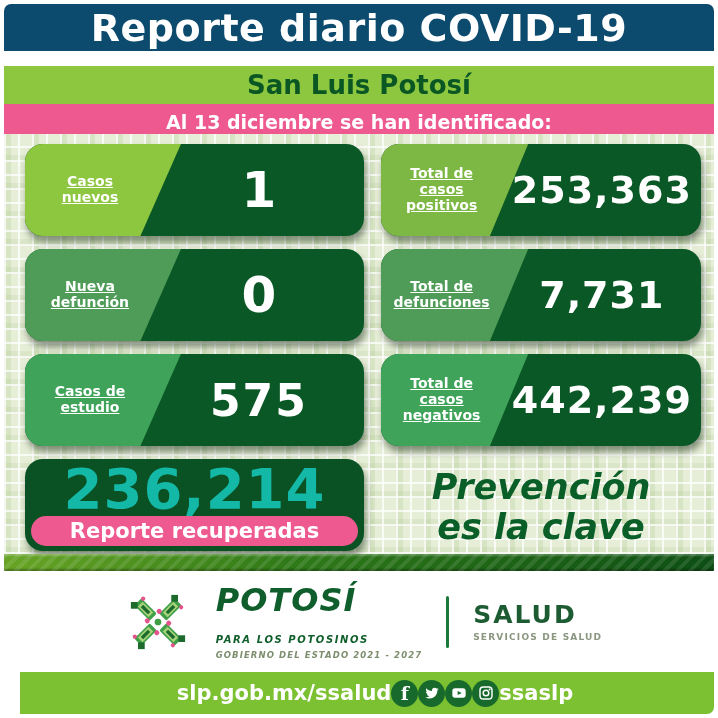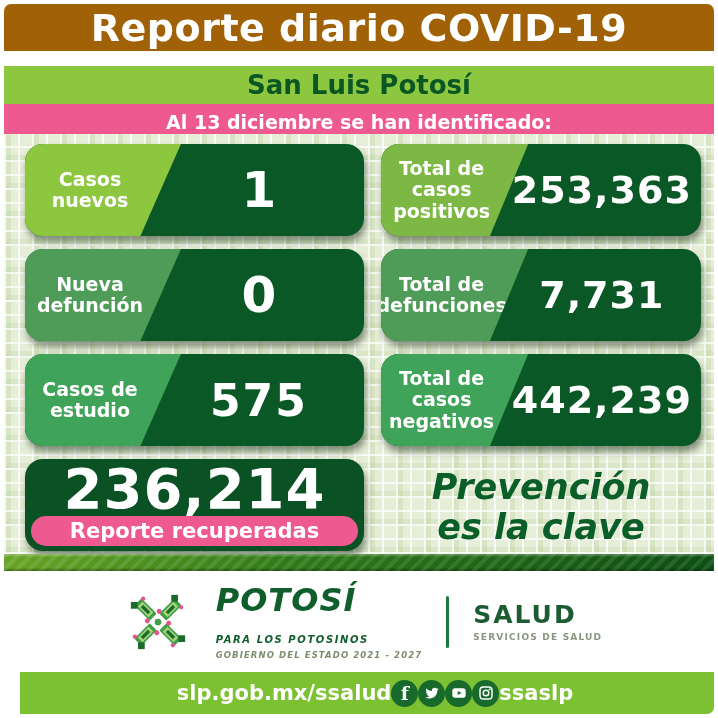--- a/index.html
+++ b/index.html
@@ -2,21 +2,21 @@
 <html><head>
 <meta charset="utf-8">
 <style>
   html,body{margin:0;padding:0;background:#ffffff;}
   *{box-sizing:border-box;font-family:"DejaVu Sans","Liberation Sans",sans-serif;}
 
   .poster{position:relative;width:718px;height:718px;background:#ffffff;border-radius:10px;overflow:hidden;}
   .inner{position:absolute;left:4px;top:4px;right:4px;bottom:4px;border-radius:7px;overflow:hidden;}
 
   
-  .band-dark{position:absolute;left:0;top:0;width:100%;height:47px;background:#a16207;
+  .band-dark{position:absolute;left:0;top:0;width:100%;height:47px;background:#0c4a6e;
     display:flex;align-items:center;justify-content:center;}
   .band-dark h1{margin:0;color:#ffffff;font-size:38px;font-weight:800;letter-spacing:.5px;}
   .band-light{position:absolute;left:0;top:62px;width:100%;height:38px;background:#8dc63f;
     display:flex;align-items:center;justify-content:center;}
   .band-light h2{margin:0;color:#0a5724;font-size:26px;font-weight:800;}
   .band-pink{position:absolute;left:0;top:100px;width:100%;height:36px;background:#ee5a8f;
     display:flex;align-items:center;justify-content:center;}
   .band-pink p{margin:0;color:#ffffff;font-size:19px;font-weight:600;}
 
   
@@ -25,22 +25,22 @@
     background-image:
       repeating-linear-gradient(90deg, rgba(255,255,255,.75) 0 2px, transparent 2px 14px),
       repeating-linear-gradient(0deg, rgba(255,255,255,.75) 0 2px, transparent 2px 14px),
       repeating-linear-gradient(90deg, rgba(160,195,125,.22) 0 7px, transparent 7px 28px),
       repeating-linear-gradient(0deg, rgba(160,195,125,.18) 0 7px, transparent 7px 28px);}
 
   .card{position:absolute;height:92px;background:#0a5826;border-radius:18px;overflow:hidden;
     box-shadow:2px 6px 7px rgba(25,45,22,.5);}
   .card-label{position:absolute;left:0;top:0;bottom:0;width:46%;
     display:flex;align-items:center;justify-content:center;text-align:center;
-    color:#ffffff;font-size:19px;font-weight:800;line-height:1.12;white-space:pre-line;
-    clip-path:polygon(0 0,100% 0,74% 100%,0 100%);padding-right:26px;}
+    color:#ffffff;font-size:14px;font-weight:800;line-height:1.12;white-space:pre-line;
+    clip-path:polygon(0 0,100% 0,74% 100%,0 100%);padding-right:26px;text-decoration:underline;}
   .card-value{position:absolute;left:38%;top:0;bottom:0;right:0;
     display:flex;align-items:center;justify-content:center;
     color:#ffffff;font-weight:800;}
 
   .c0 .card-label{background:#8dc63f;}
   .c1 .card-label{background:#7db844;}
   .c2 .card-label{background:#4f9c58;}
   .c3 .card-label{background:#4f9c58;}
   .c4 .card-label{background:#3fa35a;}
   .c5 .card-label{background:#3fa35a;}
@@ -52,21 +52,21 @@
   .pos-r1l{left:21px;top:10px;width:339px;}
   .pos-r1r{left:377px;top:10px;width:320px;}
   .pos-r2l{left:21px;top:115px;width:339px;}
   .pos-r2r{left:377px;top:115px;width:320px;}
   .pos-r3l{left:21px;top:220px;width:339px;}
   .pos-r3r{left:377px;top:220px;width:320px;}
 
   .big-card{position:absolute;left:21px;top:325px;width:339px;height:92px;background:#0a5224;
     border-radius:18px;box-shadow:2px 6px 7px rgba(25,45,22,.5);}
   .big-value{position:absolute;left:0;top:-2px;width:100%;height:62px;display:flex;align-items:center;
-    justify-content:center;color:#ffffff;font-size:56px;font-weight:800;letter-spacing:1px;}
+    justify-content:center;color:#14b8a6;font-size:56px;font-weight:800;letter-spacing:1px;}
   .big-pill{position:absolute;left:6px;right:6px;bottom:5px;height:30px;background:#ee5a8f;
     border-radius:15px;display:flex;align-items:center;justify-content:center;
     color:#ffffff;font-size:21px;font-weight:800;}
 
   .tagline{position:absolute;left:377px;top:325px;width:320px;height:96px;
     display:flex;align-items:center;justify-content:center;text-align:center;
     color:#0a5e28;font-size:35px;font-weight:800;font-style:italic;line-height:1.15;white-space:pre-line;}
 
   
   .strip{position:absolute;left:0;top:550px;width:100%;height:17px;

